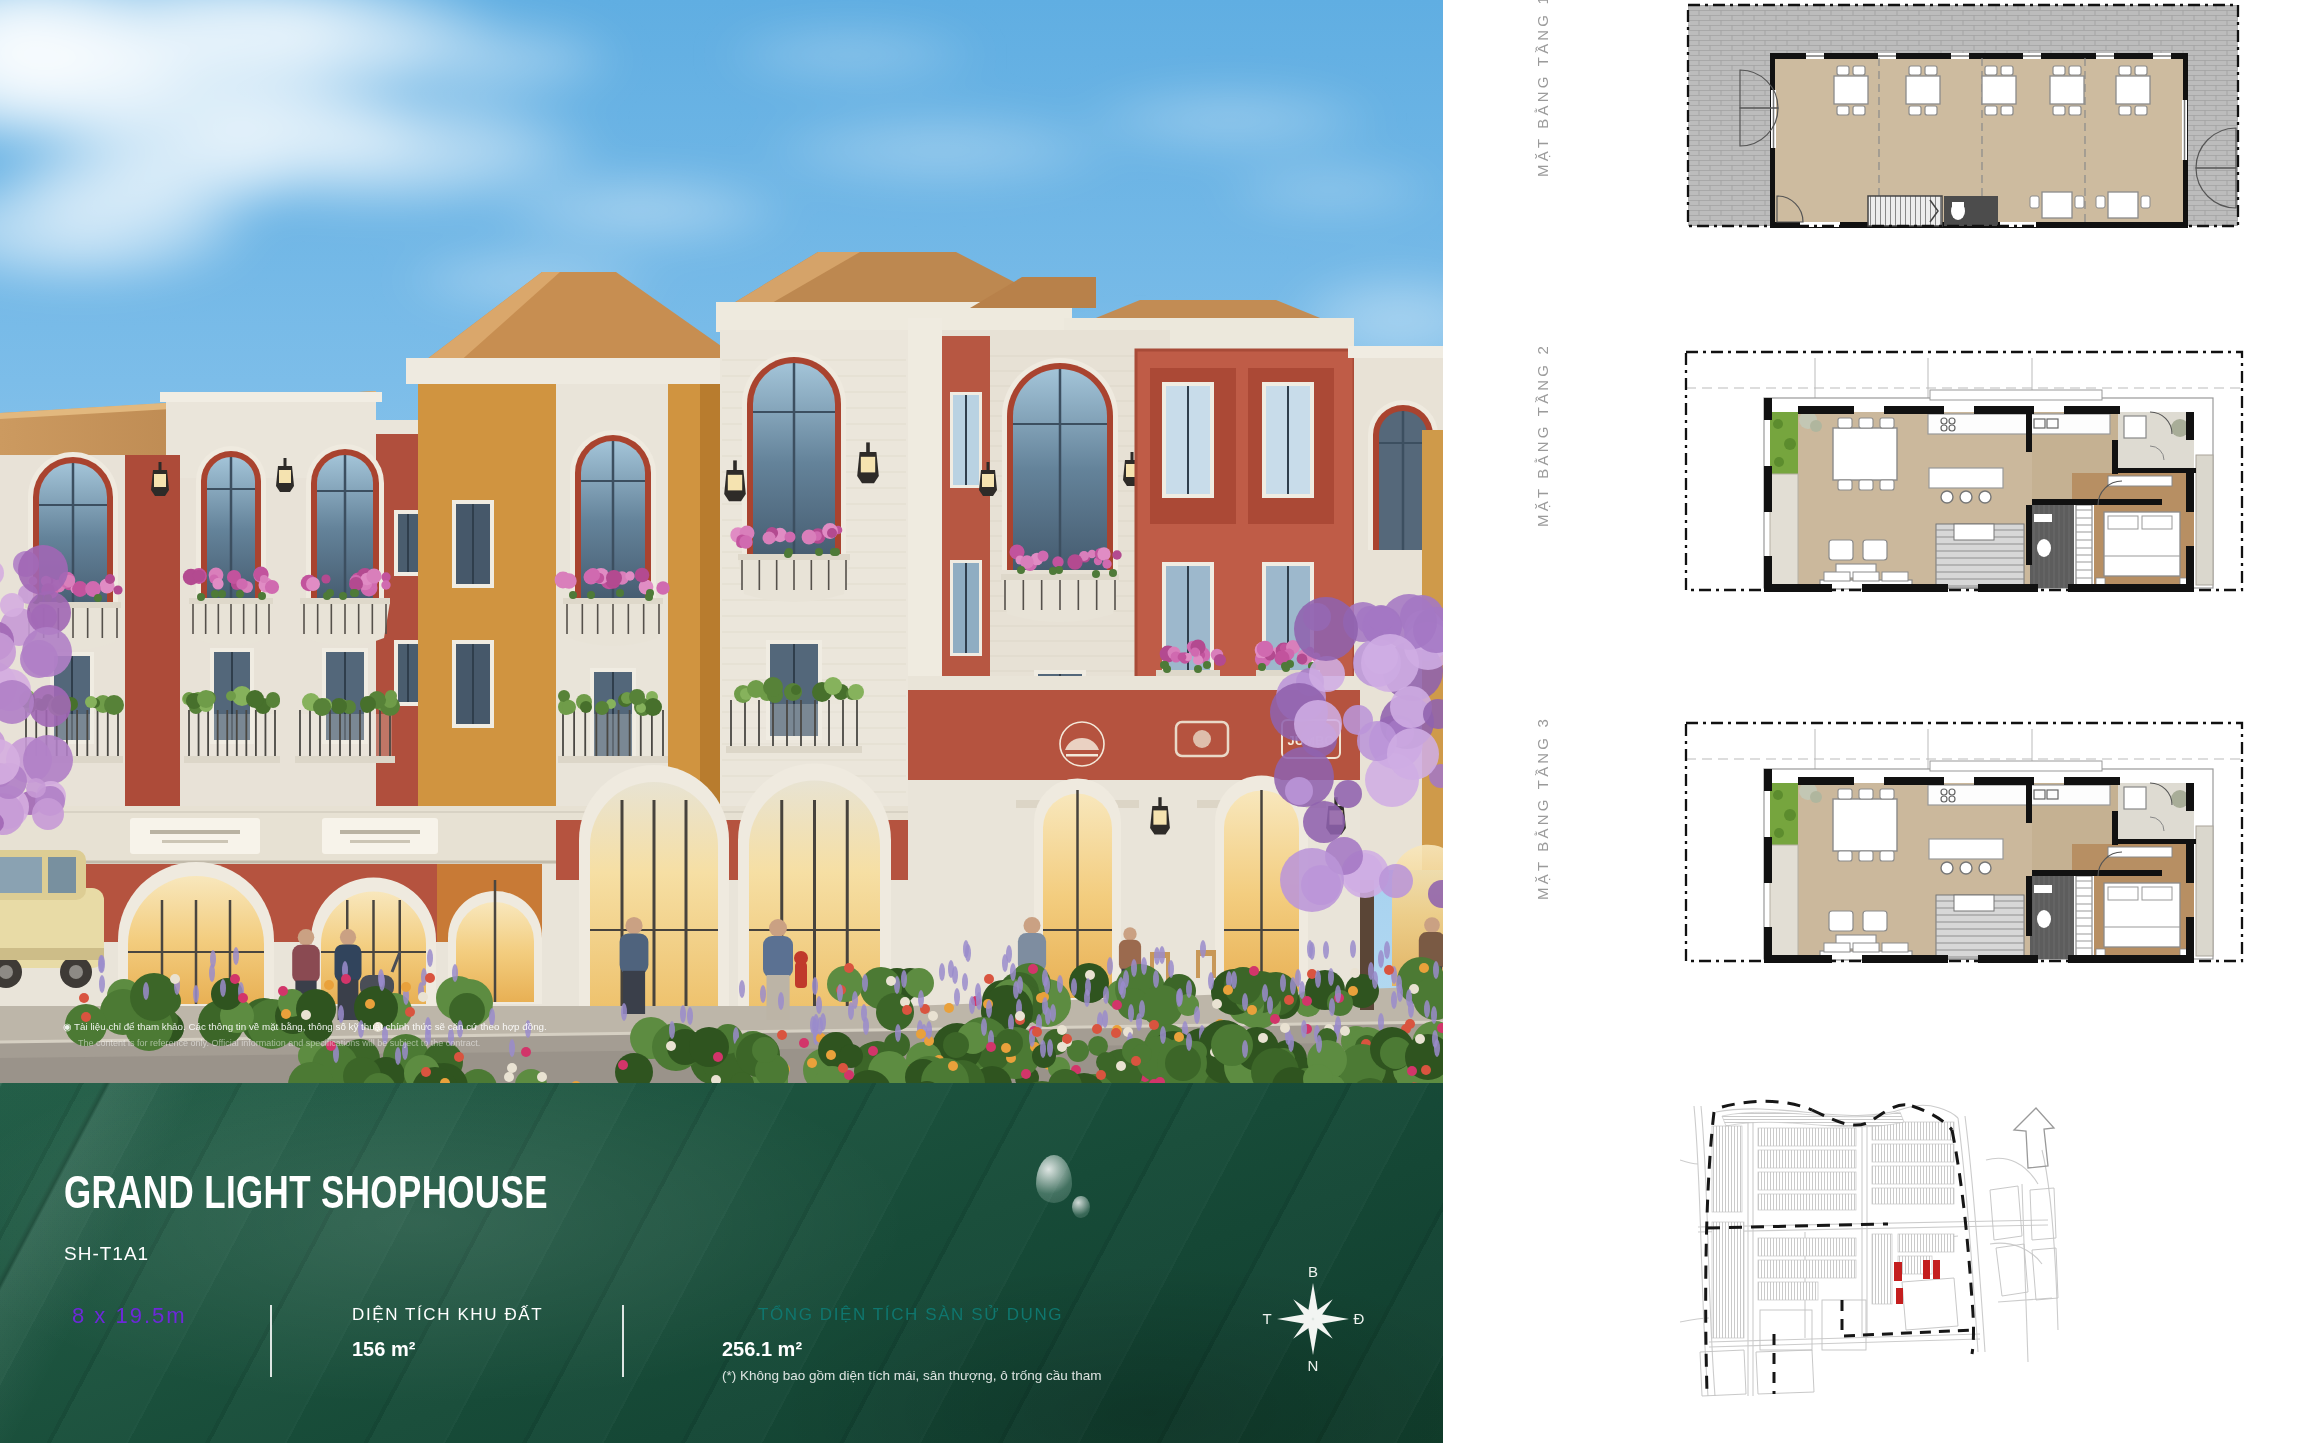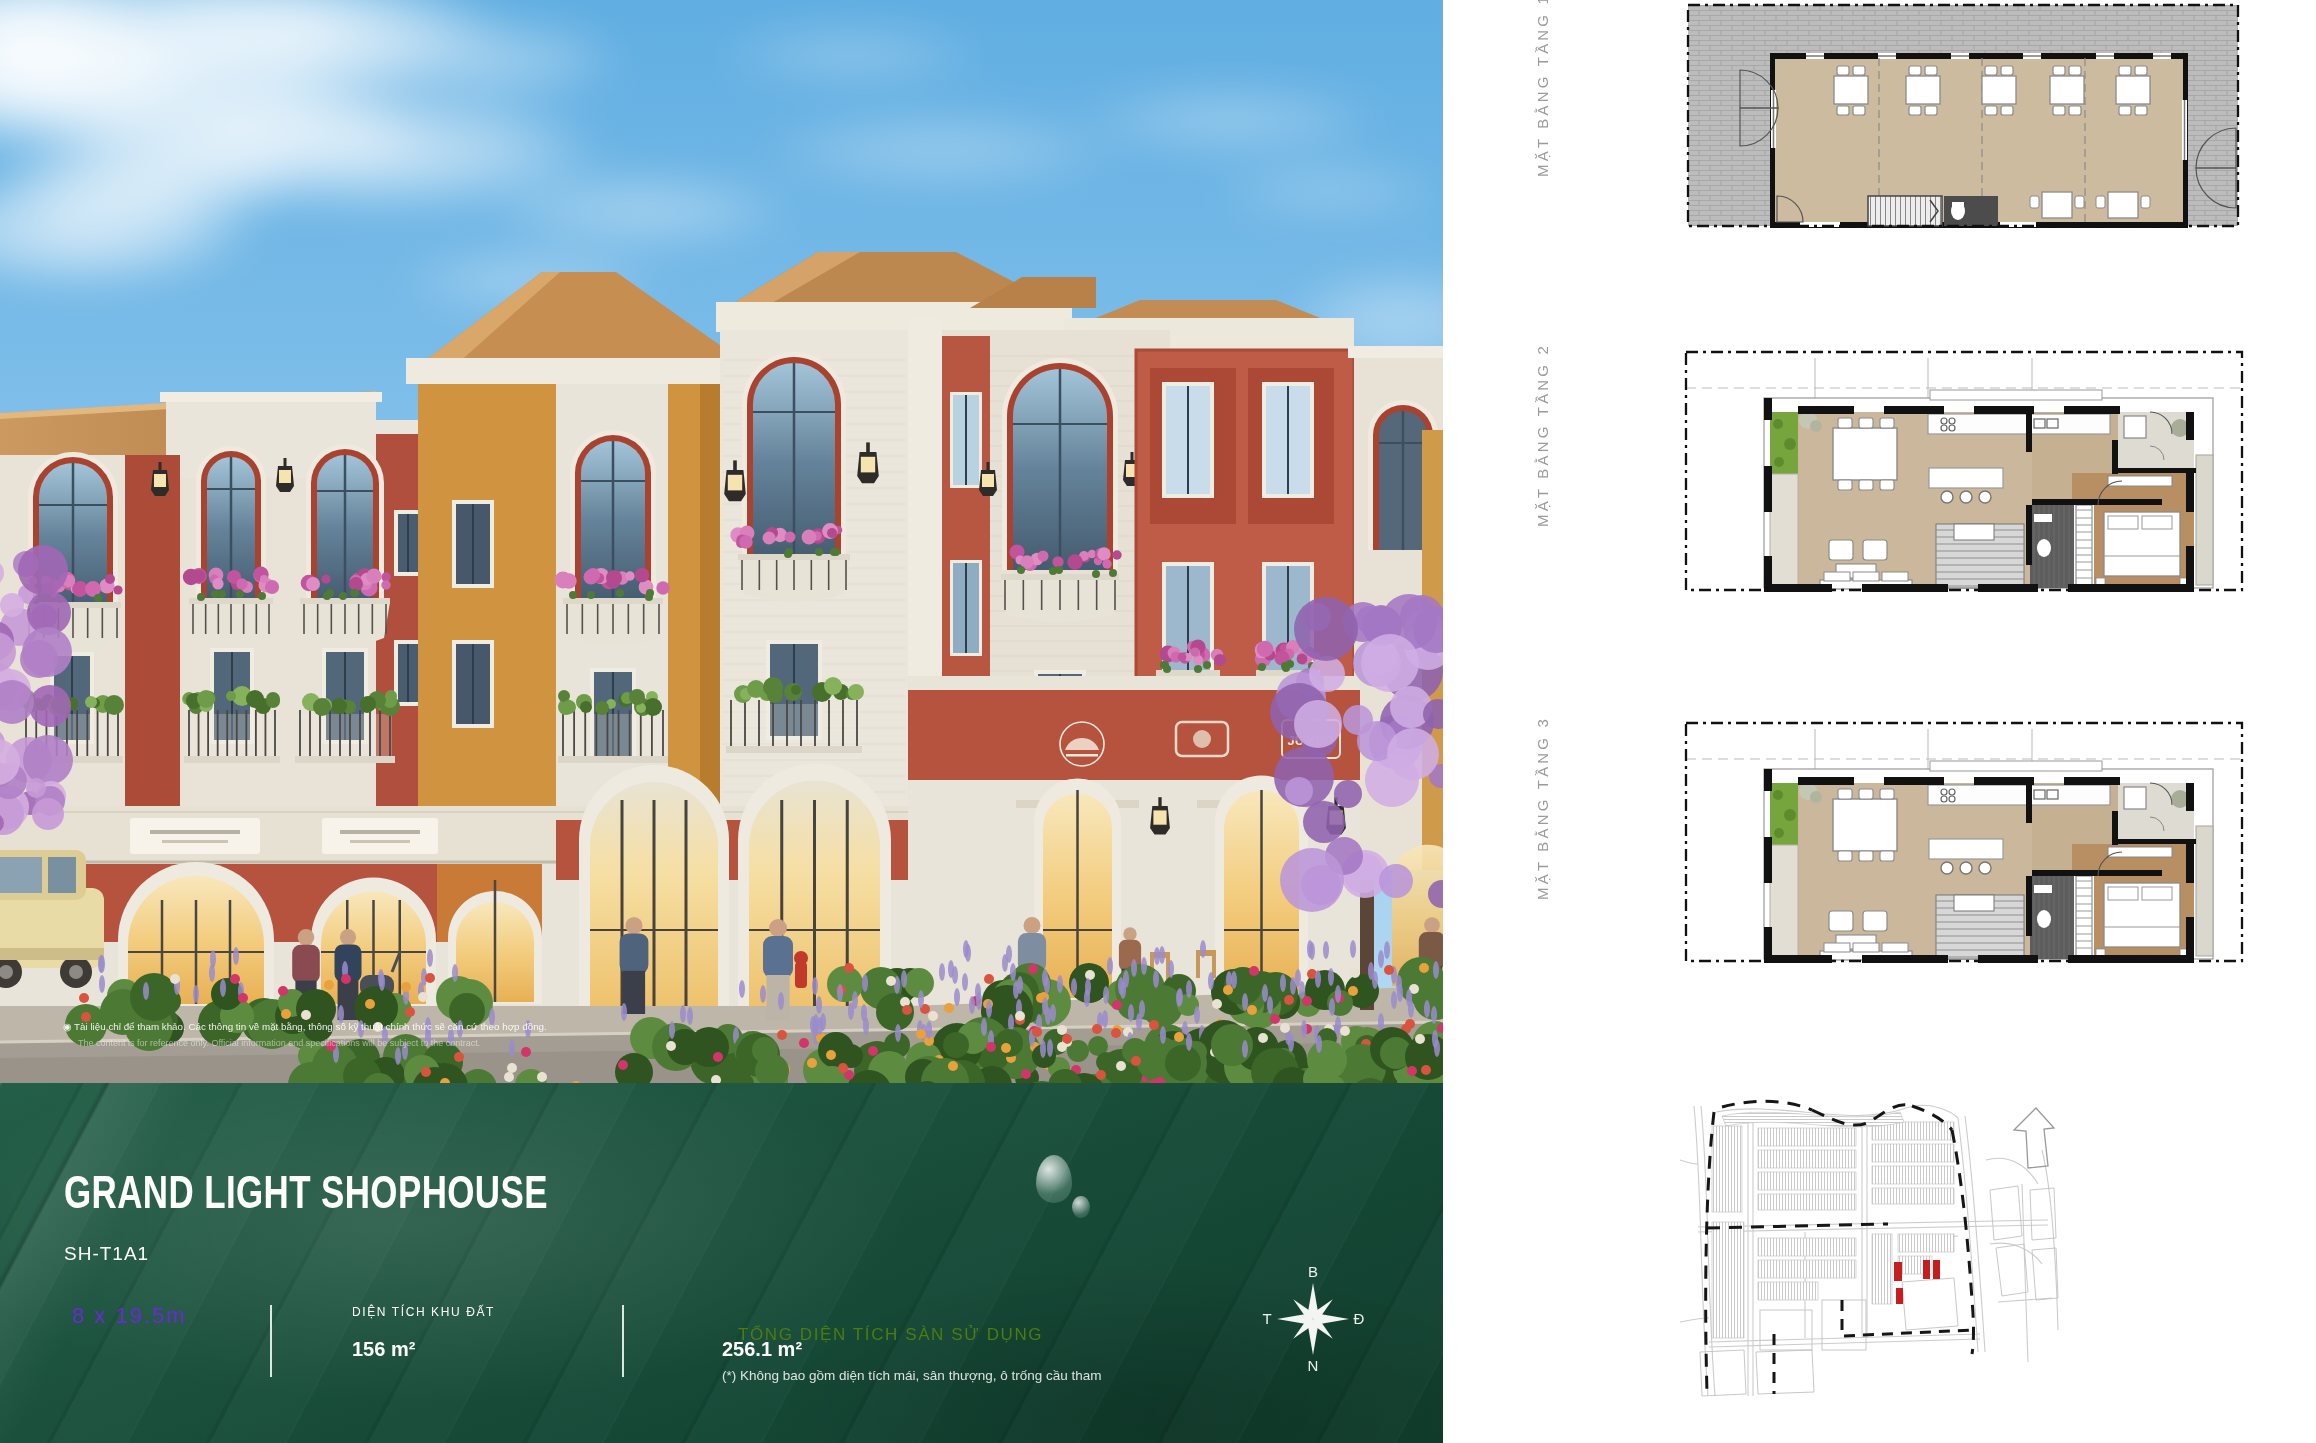--- a/index.html
+++ b/index.html
@@ -1660,26 +1660,26 @@
 <div class="abs" style="left:1072px;top:1196px;width:18px;height:22px;border-radius:50%;background:radial-gradient(circle at 35% 30%, rgba(255,255,255,0.8), rgba(200,230,220,0.2) 65%, rgba(255,255,255,0.1));"></div>
 
 <div class="abs" style="left:64px;top:1165px;color:#fff;font-size:46px;font-weight:bold;letter-spacing:0.5px;transform:scaleX(0.76);transform-origin:left top;">GRAND LIGHT SHOPHOUSE</div>
 
 <div class="abs" style="left:64px;top:1243px;color:#fff;font-size:19px;font-weight:normal;letter-spacing:1px;">SH-T1A1</div>
 
 <div class="abs" style="left:72px;top:1303px;color:#6d28d9;font-size:22px;letter-spacing:2px;">8 x 19.5m</div>
 
 <div class="abs" style="left:270px;top:1305px;width:1.5px;height:72px;background:rgba(255,255,255,0.85);"></div>
 
-<div class="abs" style="left:352px;top:1305px;color:#fff;font-size:12px;letter-spacing:1.6px;">DIỆN TÍCH KHU ĐẤT</div>
+<div class="abs" style="left:352px;top:1305px;color:#fff;font-size:17px;letter-spacing:1.6px;">DIỆN TÍCH KHU ĐẤT</div>
 <div class="abs" style="left:352px;top:1338px;color:#fff;font-size:20px;font-weight:bold;text-align:center;">156 m²</div>
 
 <div class="abs" style="left:622px;top:1305px;width:1.5px;height:72px;background:rgba(255,255,255,0.85);"></div>
 
-<div class="abs" style="left:738px;top:1305px;color:#4d7c0f;font-size:17px;letter-spacing:1.6px;margin-top:20px;">TỔNG DIỆN TÍCH SÀN SỬ DỤNG</div>
+<div class="abs" style="left:758px;top:1305px;color:#0f766e;font-size:17px;letter-spacing:1.6px;">TỔNG DIỆN TÍCH SÀN SỬ DỤNG</div>
 <div class="abs" style="left:722px;top:1338px;color:#fff;font-size:20px;font-weight:bold;">256.1 m²</div>
 <div class="abs" style="left:722px;top:1368px;color:rgba(255,255,255,0.85);font-size:13.5px;">(*) Không bao gồm diện tích mái, sân thượng, ô trống cầu tham</div>
 
 <svg class="abs" style="left:1253px;top:1259px;" width="120" height="120" viewBox="-60 -60 120 120">
 <g fill="#f2f5f2">
 <polygon points="0,-36 5,-7 0,0 -5,-7"></polygon>
         <polygon points="0,36 5,7 0,0 -5,7"></polygon>
 <polygon points="-36,0 -7,-5 0,0 -7,5"></polygon>
         <polygon points="36,0 7,-5 0,0 7,5"></polygon>
 <g transform="rotate(45)">

